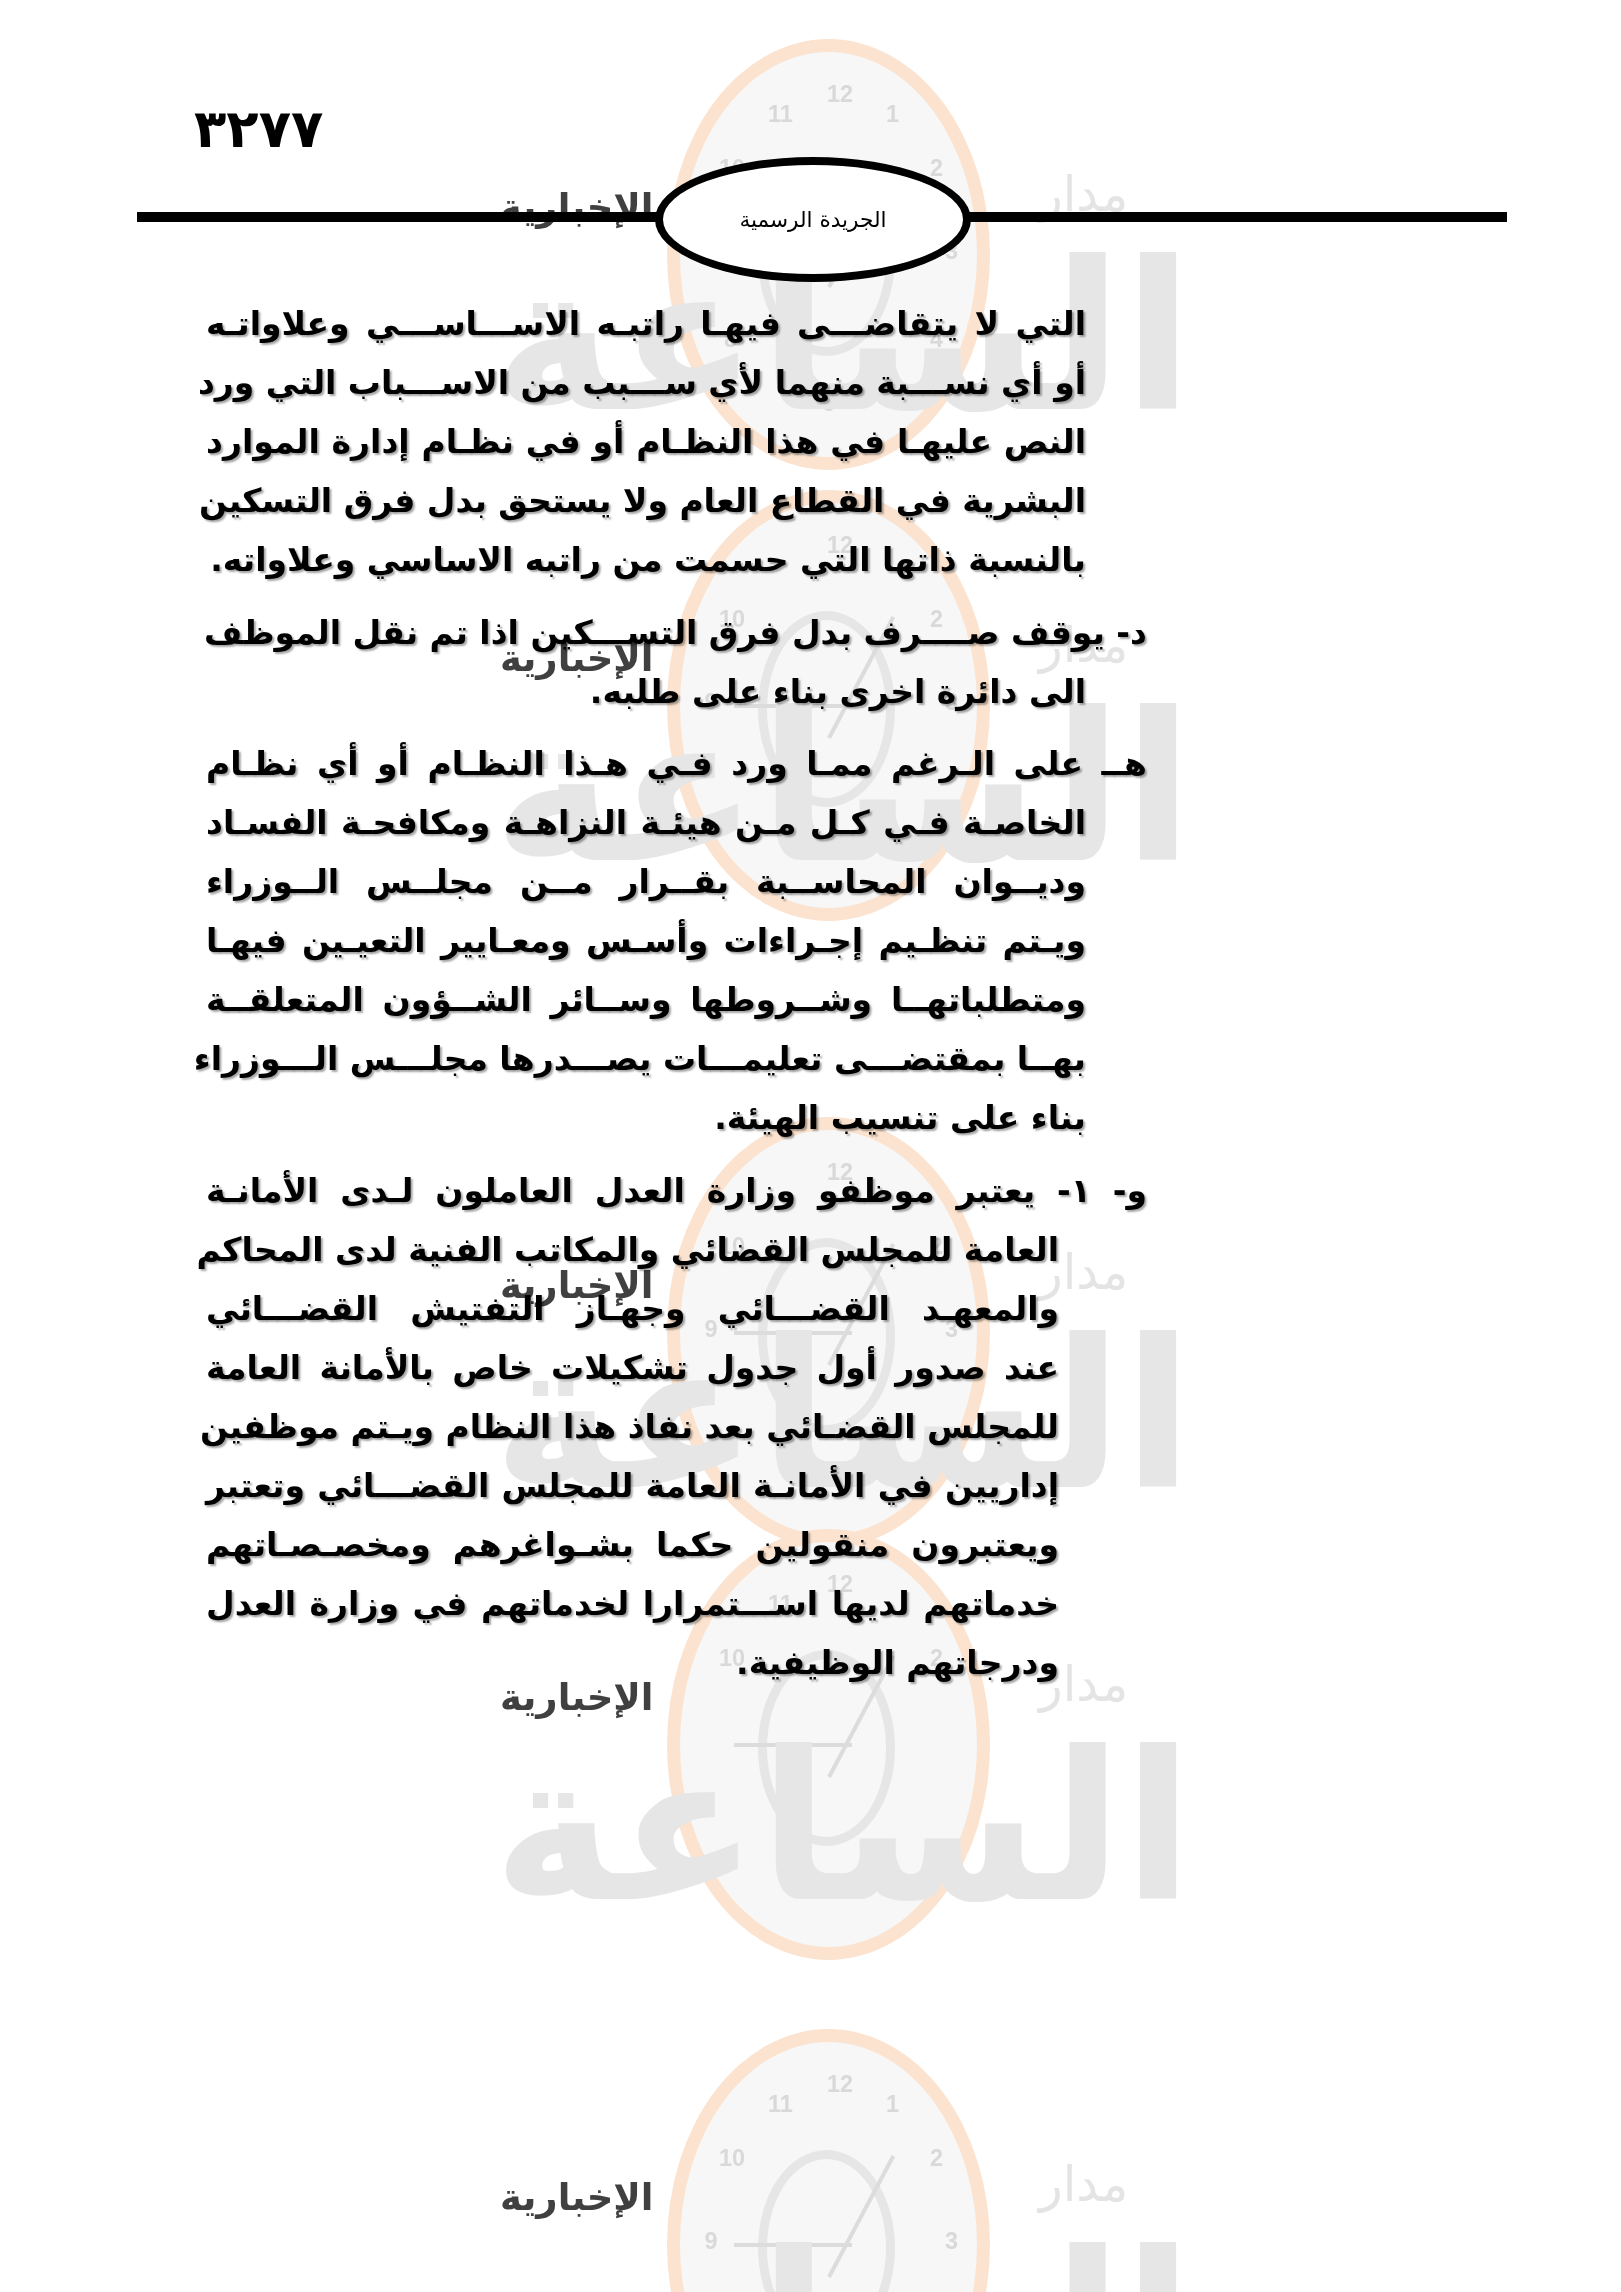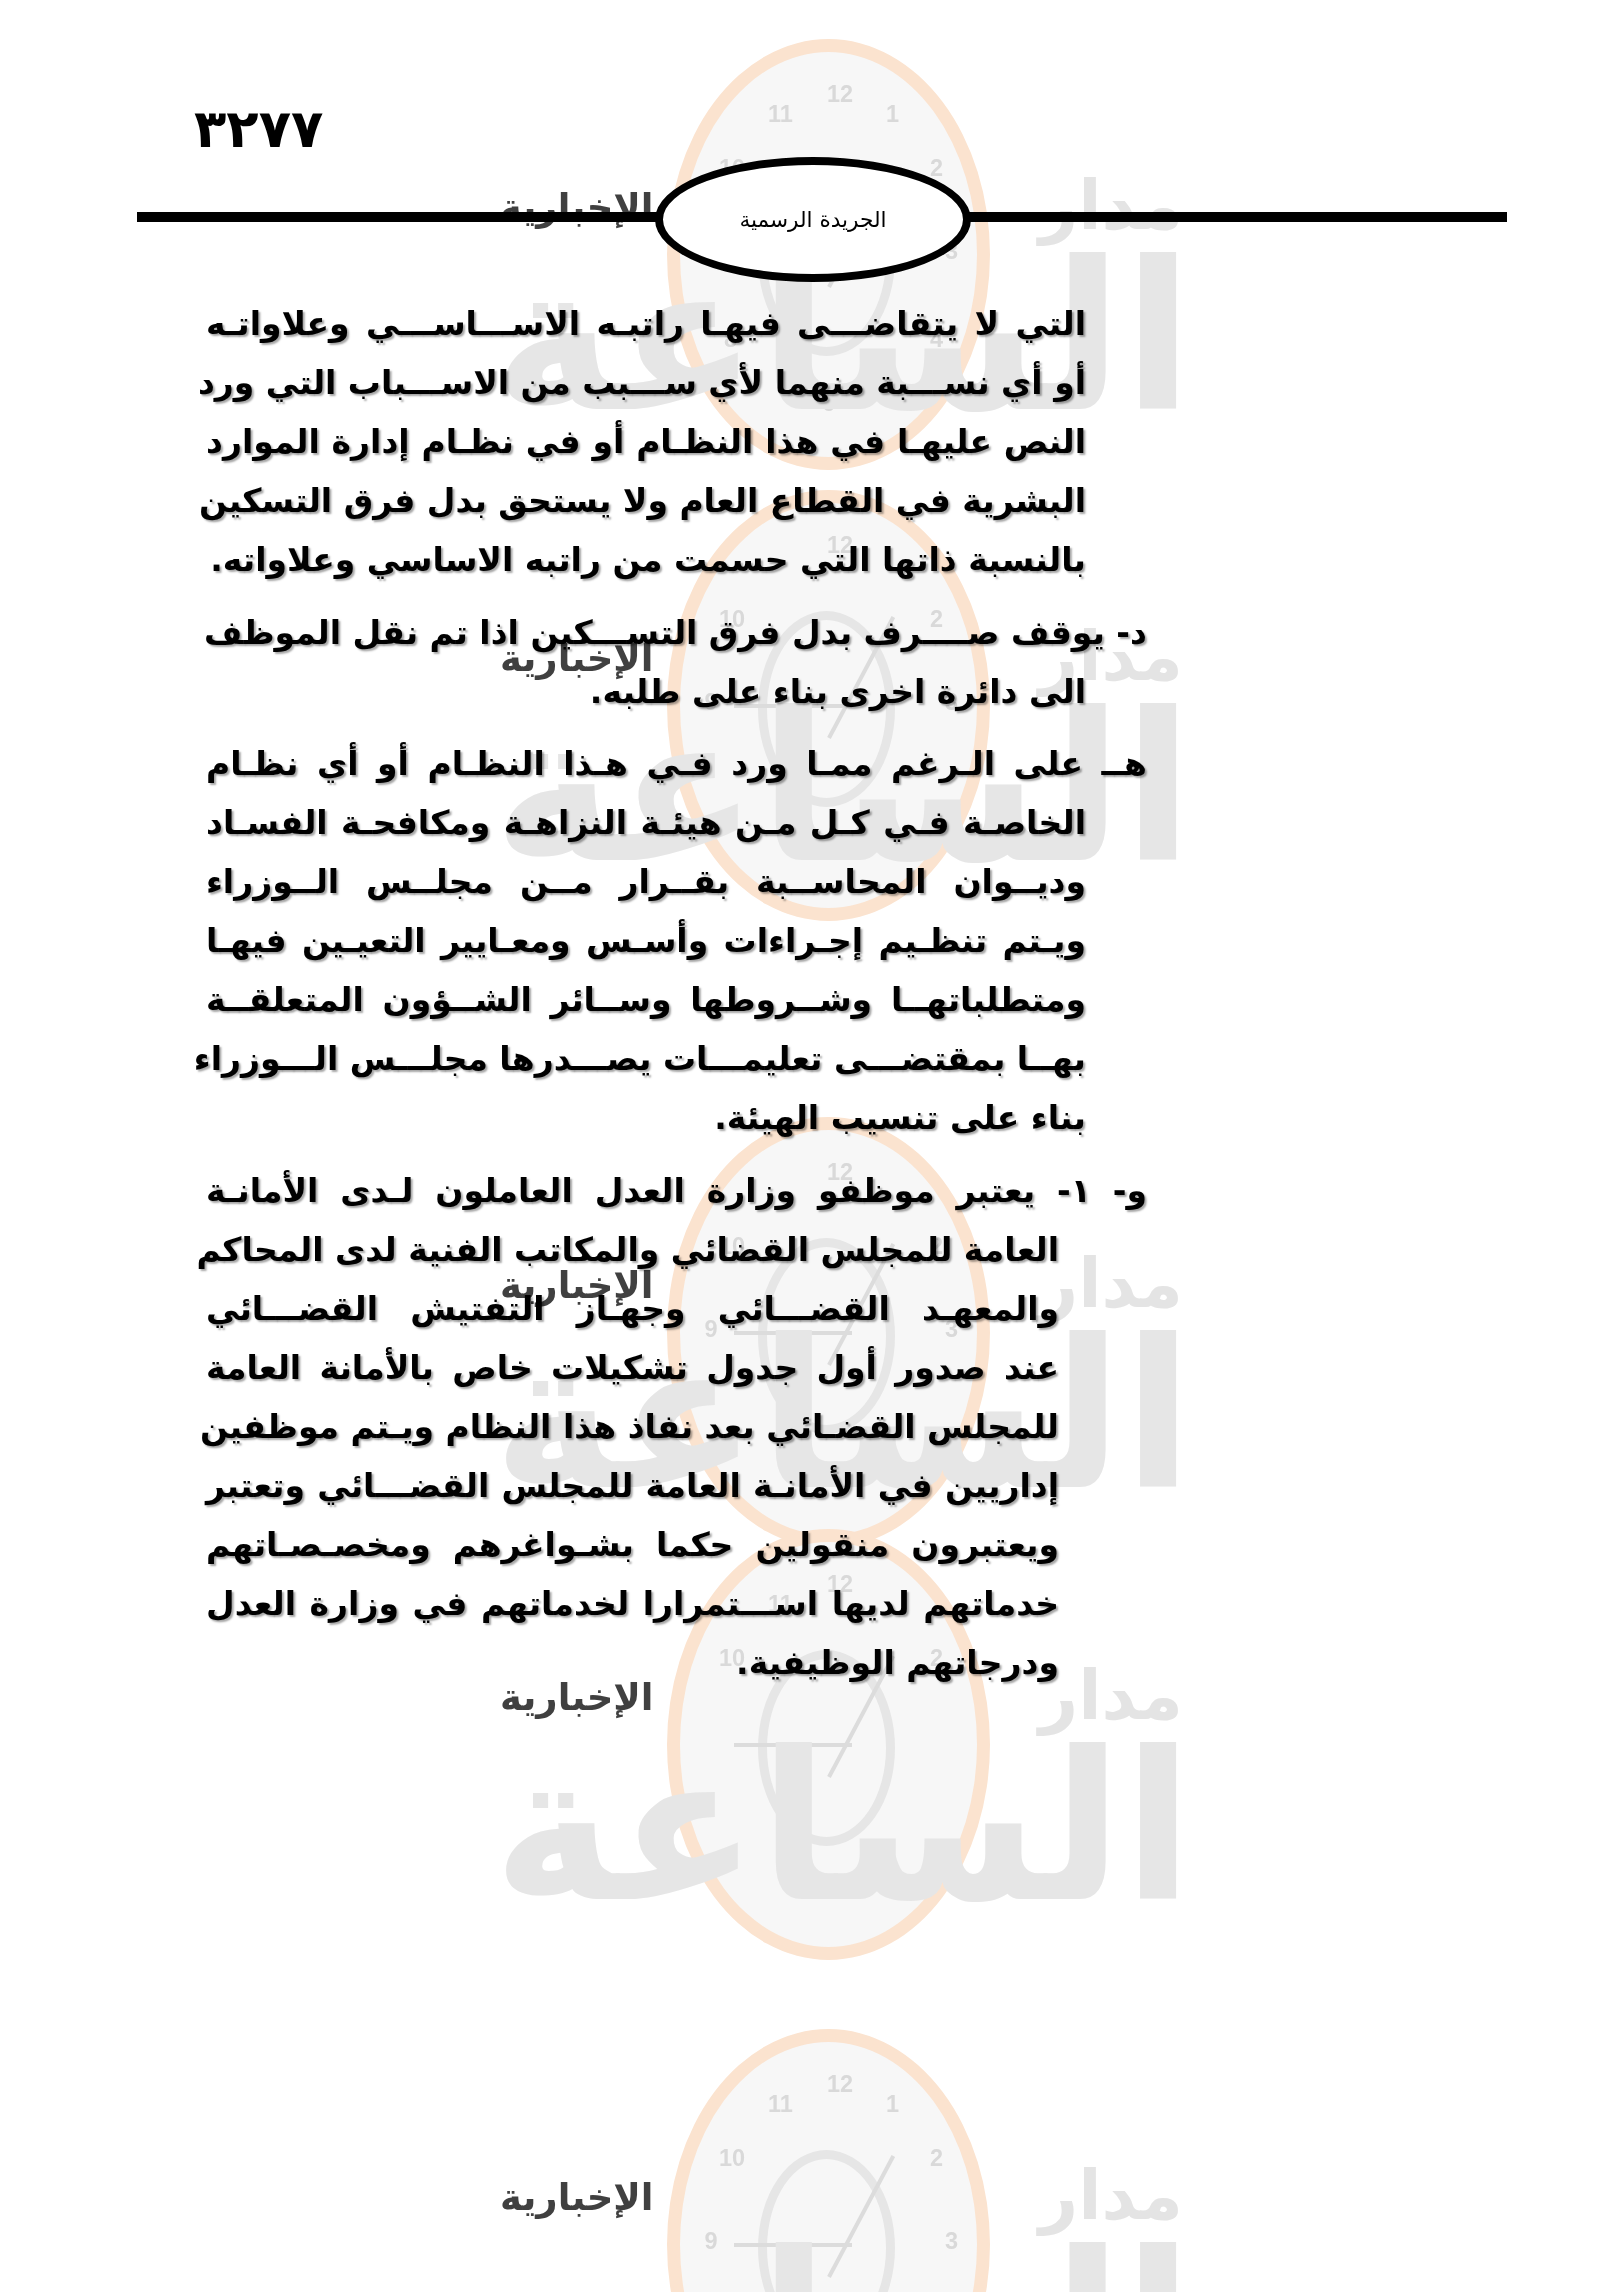--- a/index.html
+++ b/index.html
@@ -70,23 +70,23 @@
       font-weight: bold;
       color: #404040;
       font-size: 37px;
       top: 147px;
       left: 39px;
       direction: rtl;
     }
     .wm .brand-madar {
       position: absolute;
       font-family: "DejaVu Sans", sans-serif;
-      font-weight: bold;
+      font-weight: normal;
       color: #e4e4e4;
-      font-size: 68px;
+      font-size: 49px;
       top: 127px;
       left: 578px;
       direction: rtl;
     }
     .wm .brand-big {
       position: absolute;
       font-family: "DejaVu Sans", sans-serif;
       font-weight: bold;
       color: #e6e6e6;
       font-size: 206px;

